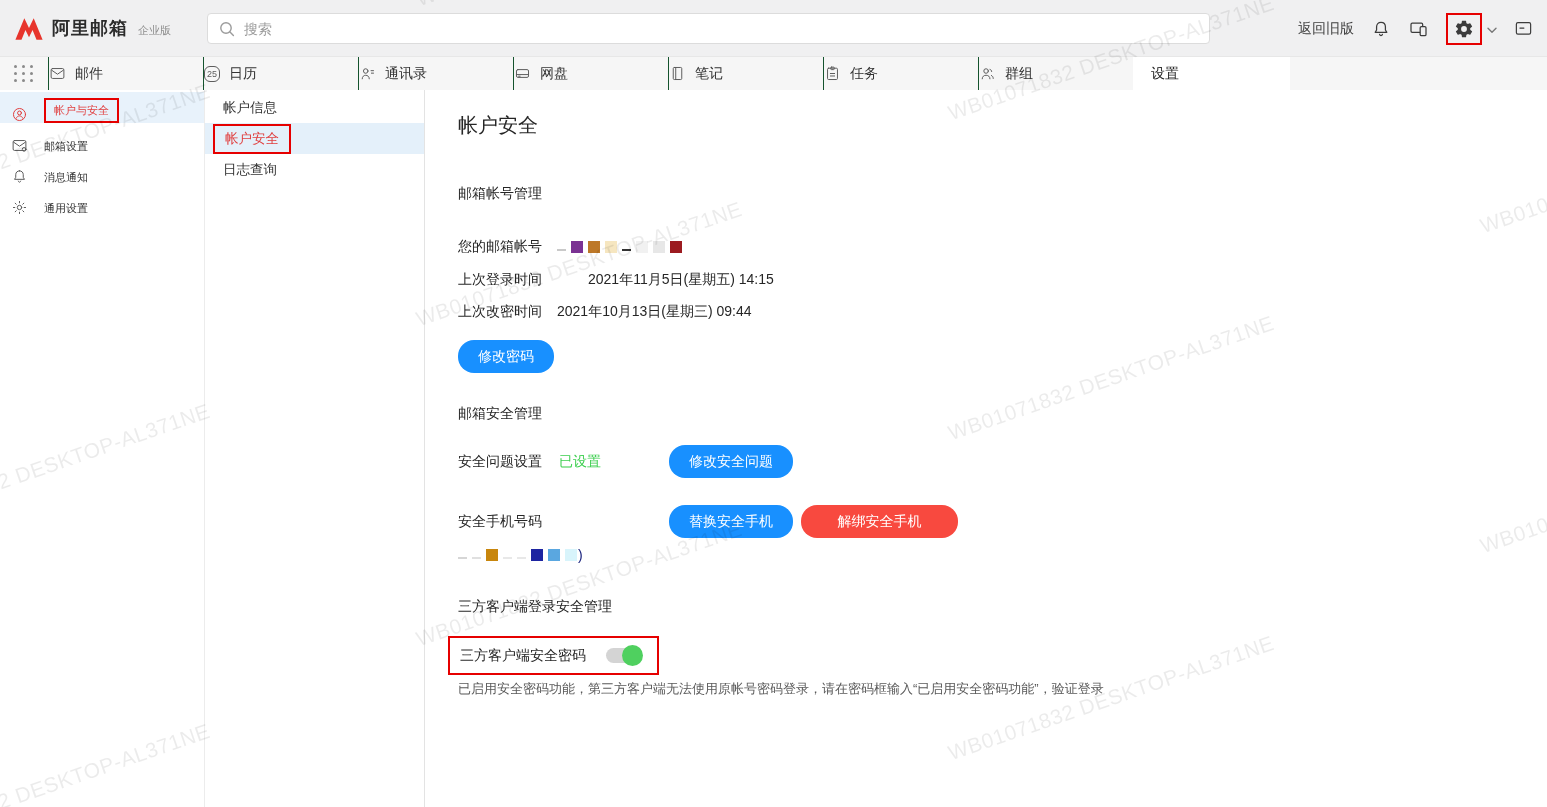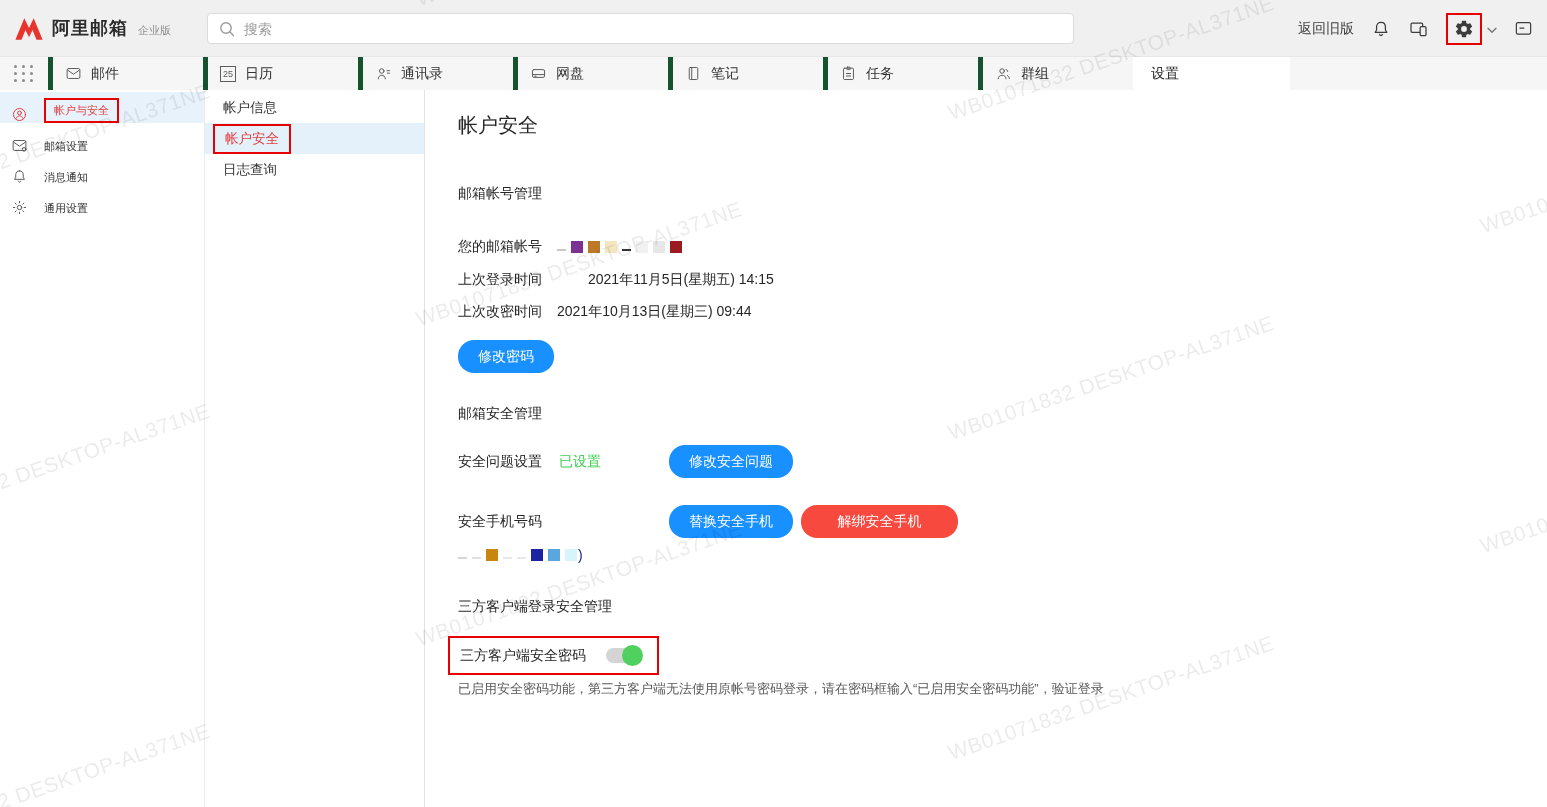--- a/index.html
+++ b/index.html
@@ -12,21 +12,21 @@
   
   .topbar {
     position:absolute; left:0; top:0; width:1547px; height:57px;
     background:#f0f0f1; border-bottom:1px solid #e7e7e7;
     display:flex; align-items:center;
   }
   .logo { display:flex; align-items:center; padding-left:14px; gap:8px; }
   .logo-text { font-size:18px; font-weight:bold; color:#2b2b2b; letter-spacing:1px; }
   .logo-badge { font-size:11px; color:#8c8c8c; margin-left:2px; margin-top:4px; }
   .searchbox {
-    position:absolute; left:207px; top:13px; width:867px; height:31px;
+    position:absolute; left:207px; top:13px; width:1003px; height:31px;
     background:#fff; border:1px solid #dcdcdc; border-radius:4px;
     display:flex; align-items:center; padding:0 11px; gap:9px;
   }
   .searchbox input {
     border:none; outline:none; flex:1; font-size:14px; color:#444;
     font-family:inherit; background:transparent;
   }
   .searchbox input::placeholder { color:#9b9b9b; }
   .topbar-right {
     position:absolute; right:14px; top:0; height:57px;
@@ -39,31 +39,31 @@
   
   .navrow {
     position:absolute; left:0; top:57px; width:1547px; height:33px;
     background:#f6f6f6; display:flex; align-items:stretch;
   }
   .grid-cell { width:48px; display:flex; align-items:center; justify-content:center; }
   .gridicon { display:grid; grid-template-columns:repeat(3,4px); grid-gap:4px; }
   .gridicon i { width:3px; height:3px; border-radius:50%; background:#8a8a8a; }
   .tab {
     width:155px; display:flex; align-items:center; gap:9px;
-    padding-left:12px; font-size:14px; color:#333;
-    border-left:5px solid #14532d; position:relative;
+    font-size:14px; color:#333;
+    border-left:1px solid #14532d; position:relative;
   }
   .tab.active-tab {
     width:157px; background:#fff; border-left:none; padding-left:18px; color:#262626;
   }
   .navrow .filler { flex:1; }
   .ticon { width:17px; height:17px; flex:none; }
   .ticon * { stroke:#5c5c5c; stroke-width:1.4; fill:none; stroke-linecap:round; stroke-linejoin:round; }
   .cal {
-    width:16px; height:16px; border:1.5px solid #5c5c5c; border-radius:0;
+    width:16px; height:16px; border:1.5px solid #5c5c5c; border-radius:6px;
     font-size:9px; color:#5c5c5c; display:flex; align-items:center; justify-content:center; flex:none;
   }
   
   .sidebar {
     position:absolute; left:0; top:90px; width:205px; bottom:0;
     background:#fff; border-right:1px solid #ececec; padding-top:2px;
   }
   .side-item {
     height:31px; display:flex; align-items:flex-end; gap:16px;
     padding-left:11px; font-size:11px; color:#333;

